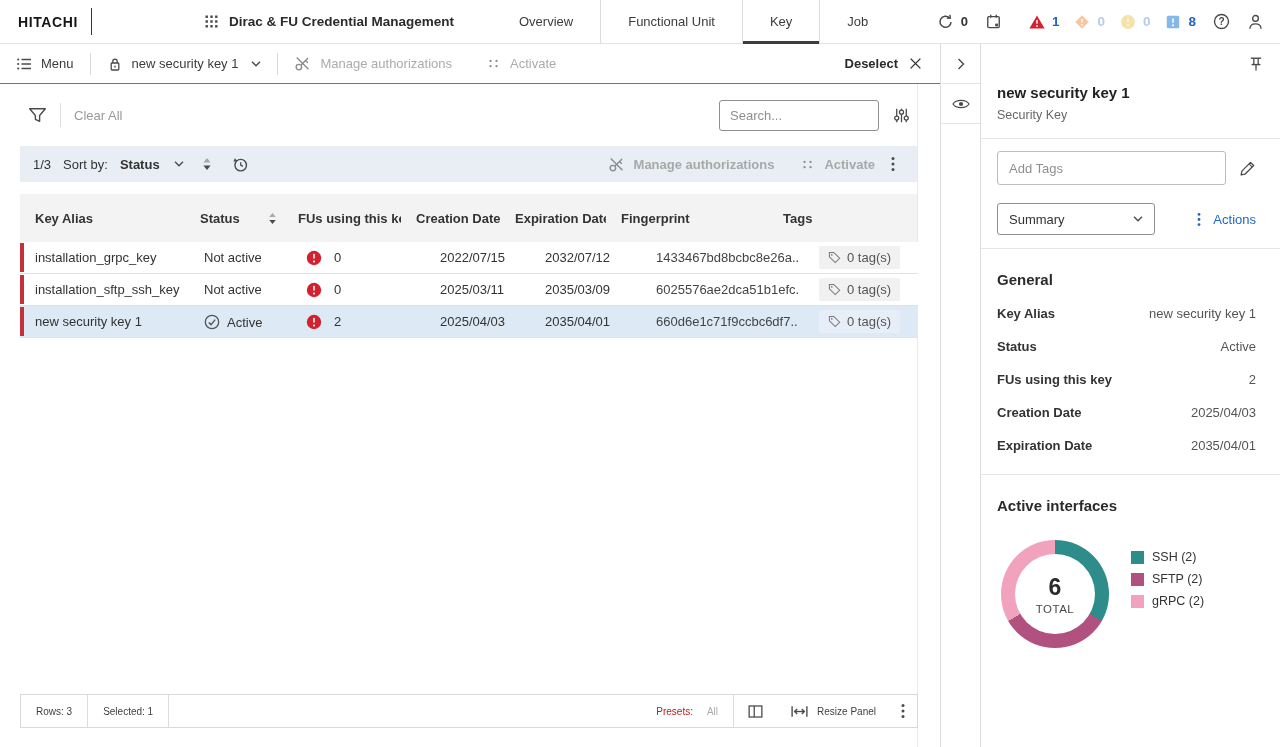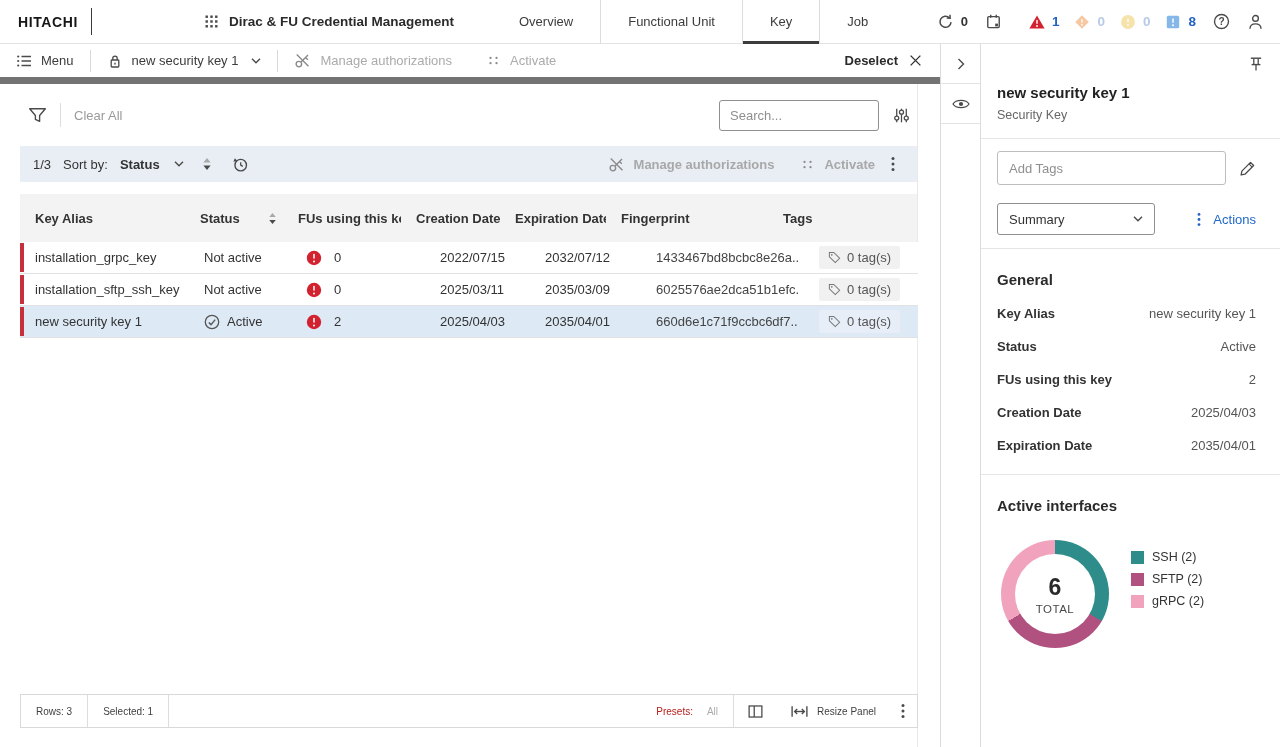--- a/index.html
+++ b/index.html
@@ -24,21 +24,21 @@
   .count { font-weight:700; font-size:13.5px; color:#2463c2; }
   .count.faded { color:#b7cbe7; }
   .alerts { display:flex; align-items:center; gap:15px; margin-left:10px; }
 
   
   .body-row { display:flex; height:703px; }
   .main-col { width:941px; position:relative; border-right:1px solid #dcdcdc; background:#fff; }
   .main-col .edge-line { position:absolute; top:0; bottom:0; right:22px; width:1px; background:#e9e9e9; }
 
   
-  .toolbar { height:40px; display:flex; align-items:center; border-bottom:7px solid #737373; padding:0 18px 0 16px; position:relative; z-index:1; background:#fff; }
+  .toolbar { height:40px; display:flex; align-items:center; border-bottom:1px solid #737373; padding:0 18px 0 16px; position:relative; z-index:1; background:#fff; }
   .tbtn { display:flex; align-items:center; gap:9px; color:#3c3c3c; cursor:pointer; background:none; border:none; font:inherit; }
   .tbtn.disabled { color:#ababab; cursor:default; }
   .tb-div { width:1px; height:22px; background:#d9d9d9; margin:0 16px; }
   .spacer { flex:1; }
   .deselect { font-weight:700; color:#2b2b2b; gap:11px; }
 
   
   .content-area { padding:0 22px 0 20px; }
   .filter-row { height:62px; display:flex; align-items:center; padding:0 8px 0 8px; }
   .f-div { width:1px; height:24px; background:#ddd; margin:0 13px; }
@@ -58,21 +58,21 @@
   .table { margin-top:12px; }
   .thead { height:48px; background:#f3f3f3; display:flex; align-items:center; font-weight:700; color:#333; }
   .col { flex:none; padding-left:15px; overflow:hidden; white-space:nowrap; }
   .c1 { width:165px; } .c2 { width:98px; display:flex; align-items:center; }
   .c3 { width:118px; } .c4 { width:99px; } .c5 { width:106px; } .c6 { width:162px; } .c7 { flex:1; }
   .sort-ind { margin-left:28px; background:none; border:none; cursor:pointer; }
   .trow { height:32px; display:flex; align-items:center; border-bottom:1px solid #e2e2e2; position:relative; background:#fff; cursor:pointer;gap:6px; }
   .trow:first-of-type { border-top:1px solid #e2e2e2; }
   .trow.selected { background:#dde9f5; }
   .trow::before { content:""; position:absolute; left:0; top:1px; bottom:1px; width:4px; background:#c5303a; }
-  .cell-status { display:flex; align-items:center; gap:7px; padding-left:13px; }
+  .cell-status { display:flex; align-items:flex-end; gap:7px; padding-left:13px; }
   .cell-fus { display:flex; align-items:center; gap:12px; padding-left:11px; }
   .cell-date { padding-left:21px; }
   .cell-fp { padding-left:20px; color:#444; }
   .tag-pill { display:inline-flex; align-items:center; gap:6px; background:#f1f1f1; border-radius:2px; padding:4px 9px; color:#555; }
   .trow.selected .tag-pill { background:#e7eef7; }
 
   
   .footer-bar { position:absolute; left:20px; right:22px; bottom:19px; height:34px; border:1px solid #d9d9d9; display:flex; align-items:center; background:#fff; font-size:10px; color:#3f3f3f; }
   .fb-div { width:1px; height:100%; background:#ddd; margin:0 0; }
   .fb-item { padding:0 15px; display:flex; align-items:center; gap:8px; white-space:nowrap; }

